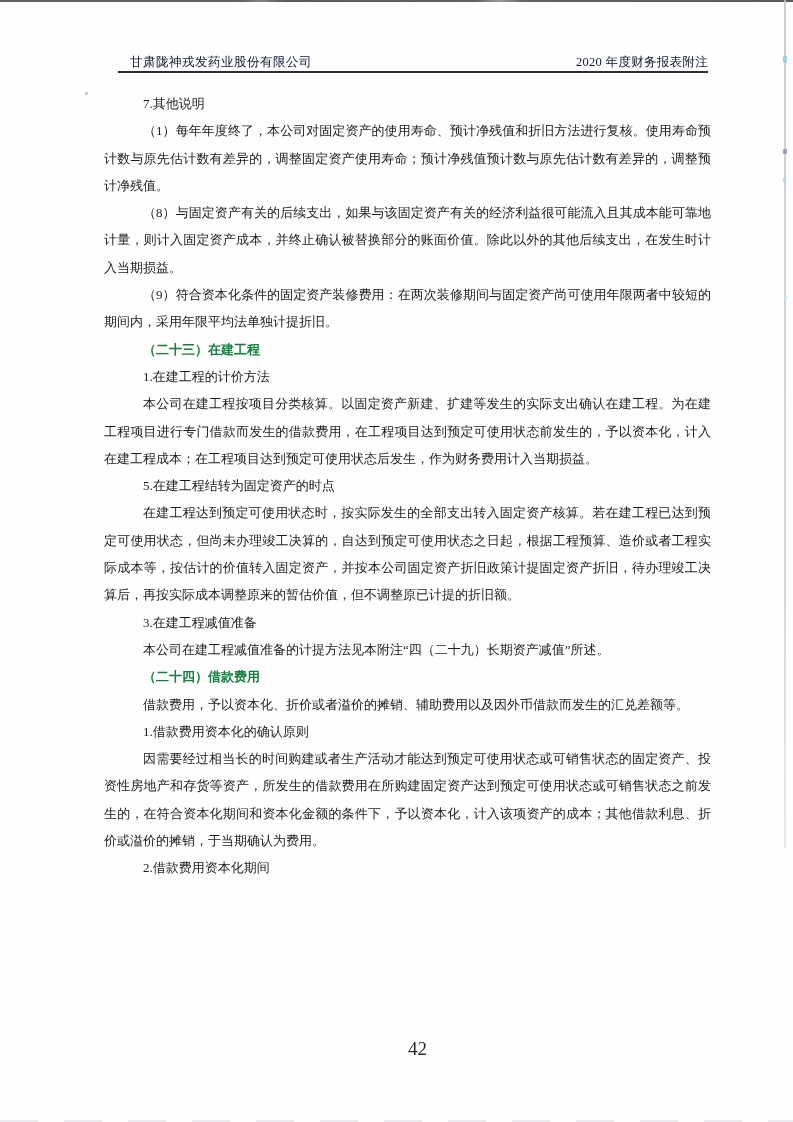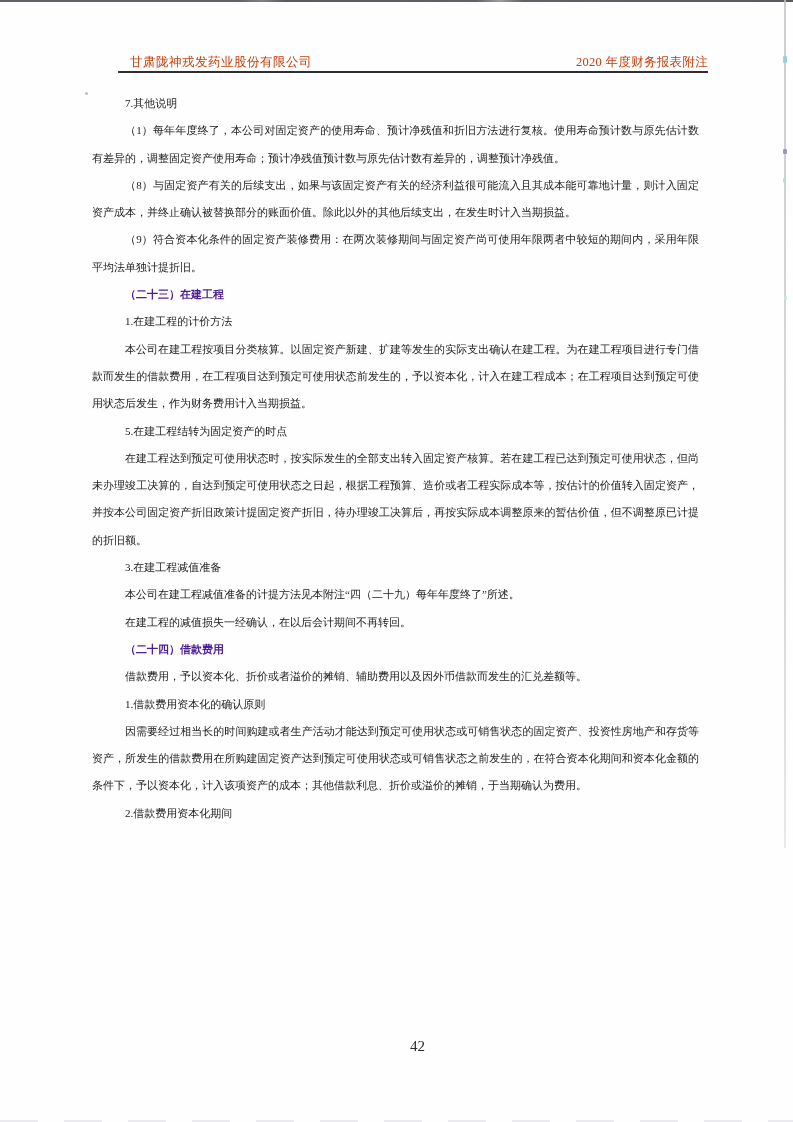--- a/index.html
+++ b/index.html
@@ -54,50 +54,50 @@
     position: absolute;
     top: 50px; left: 118px;
     width: 590px;
     height: 21px;
     border-bottom: 2px solid #2e2e33;
     display: flex;
     justify-content: space-between;
     align-items: flex-end;
     font-size: 12.5px;
     line-height: 18px;
-    color: #c2410c;
+    color: #0f172a;
   }
   .doc-header .left  { padding-left: 12px; letter-spacing: .5px; }
   .doc-header .right { letter-spacing: .3px; }
 
   
   .doc-body {
     position: absolute;
-    top: 90px; left: 92px;
+    top: 90px; left: 104px;
     width: 607px;
-    font-size: 11px;
+    font-size: 13px;
     line-height: 27.3px;
     text-align: justify;
     color: #1b1b1f;
   }
   .doc-body p.para {
     margin: 0;
     text-indent: 3em;
   }
-  .doc-body p.heading { font-weight: bold; color: #4c1d95; }
+  .doc-body p.heading { font-weight: bold; color: #15803d; }
 
   
   .doc-footer {
     position: absolute;
     top: 1038px; left: 100px;
     width: 607px;
     padding-left: 28px;
     box-sizing: border-box;
     text-align: center;
-    font-size: 15px;
+    font-size: 19px;
     color: #2a2a2e;
   }
 </style>
 </head>
 <body>
 
 <div class="page">
 
   <div class="scan-top-edge"></div>
   <div class="scan-right-line"></div>
@@ -117,22 +117,21 @@
       <p class="para sub">7.其他说明</p>
       <p class="para body">（1）每年年度终了，本公司对固定资产的使用寿命、预计净残值和折旧方法进行复核。使用寿命预计数与原先估计数有差异的，调整固定资产使用寿命；预计净残值预计数与原先估计数有差异的，调整预计净残值。</p>
       <p class="para body">（8）与固定资产有关的后续支出，如果与该固定资产有关的经济利益很可能流入且其成本能可靠地计量，则计入固定资产成本，并终止确认被替换部分的账面价值。除此以外的其他后续支出，在发生时计入当期损益。</p>
       <p class="para body">（9）符合资本化条件的固定资产装修费用：在两次装修期间与固定资产尚可使用年限两者中较短的期间内，采用年限平均法单独计提折旧。</p>
       <p class="para heading">（二十三）在建工程</p>
       <p class="para sub">1.在建工程的计价方法</p>
       <p class="para body">本公司在建工程按项目分类核算。以固定资产新建、扩建等发生的实际支出确认在建工程。为在建工程项目进行专门借款而发生的借款费用，在工程项目达到预定可使用状态前发生的，予以资本化，计入在建工程成本；在工程项目达到预定可使用状态后发生，作为财务费用计入当期损益。</p>
       <p class="para sub">5.在建工程结转为固定资产的时点</p>
       <p class="para body">在建工程达到预定可使用状态时，按实际发生的全部支出转入固定资产核算。若在建工程已达到预定可使用状态，但尚未办理竣工决算的，自达到预定可使用状态之日起，根据工程预算、造价或者工程实际成本等，按估计的价值转入固定资产，并按本公司固定资产折旧政策计提固定资产折旧，待办理竣工决算后，再按实际成本调整原来的暂估价值，但不调整原已计提的折旧额。</p>
       <p class="para sub">3.在建工程减值准备</p>
-      <p class="para body">本公司在建工程减值准备的计提方法见本附注“四（二十九）每年年度终了”所述。</p>
-      <p class="para body">在建工程的减值损失一经确认，在以后会计期间不再转回。</p>
+      <p class="para body">本公司在建工程减值准备的计提方法见本附注“四（二十九）长期资产减值”所述。</p>
       <p class="para heading">（二十四）借款费用</p>
       <p class="para body">借款费用，予以资本化、折价或者溢价的摊销、辅助费用以及因外币借款而发生的汇兑差额等。</p>
       <p class="para sub">1.借款费用资本化的确认原则</p>
       <p class="para body">因需要经过相当长的时间购建或者生产活动才能达到预定可使用状态或可销售状态的固定资产、投资性房地产和存货等资产，所发生的借款费用在所购建固定资产达到预定可使用状态或可销售状态之前发生的，在符合资本化期间和资本化金额的条件下，予以资本化，计入该项资产的成本；其他借款利息、折价或溢价的摊销，于当期确认为费用。</p>
       <p class="para sub">2.借款费用资本化期间</p>
     </main>
 
   <div class="doc-footer">
     <span>42</span>
   </div>

